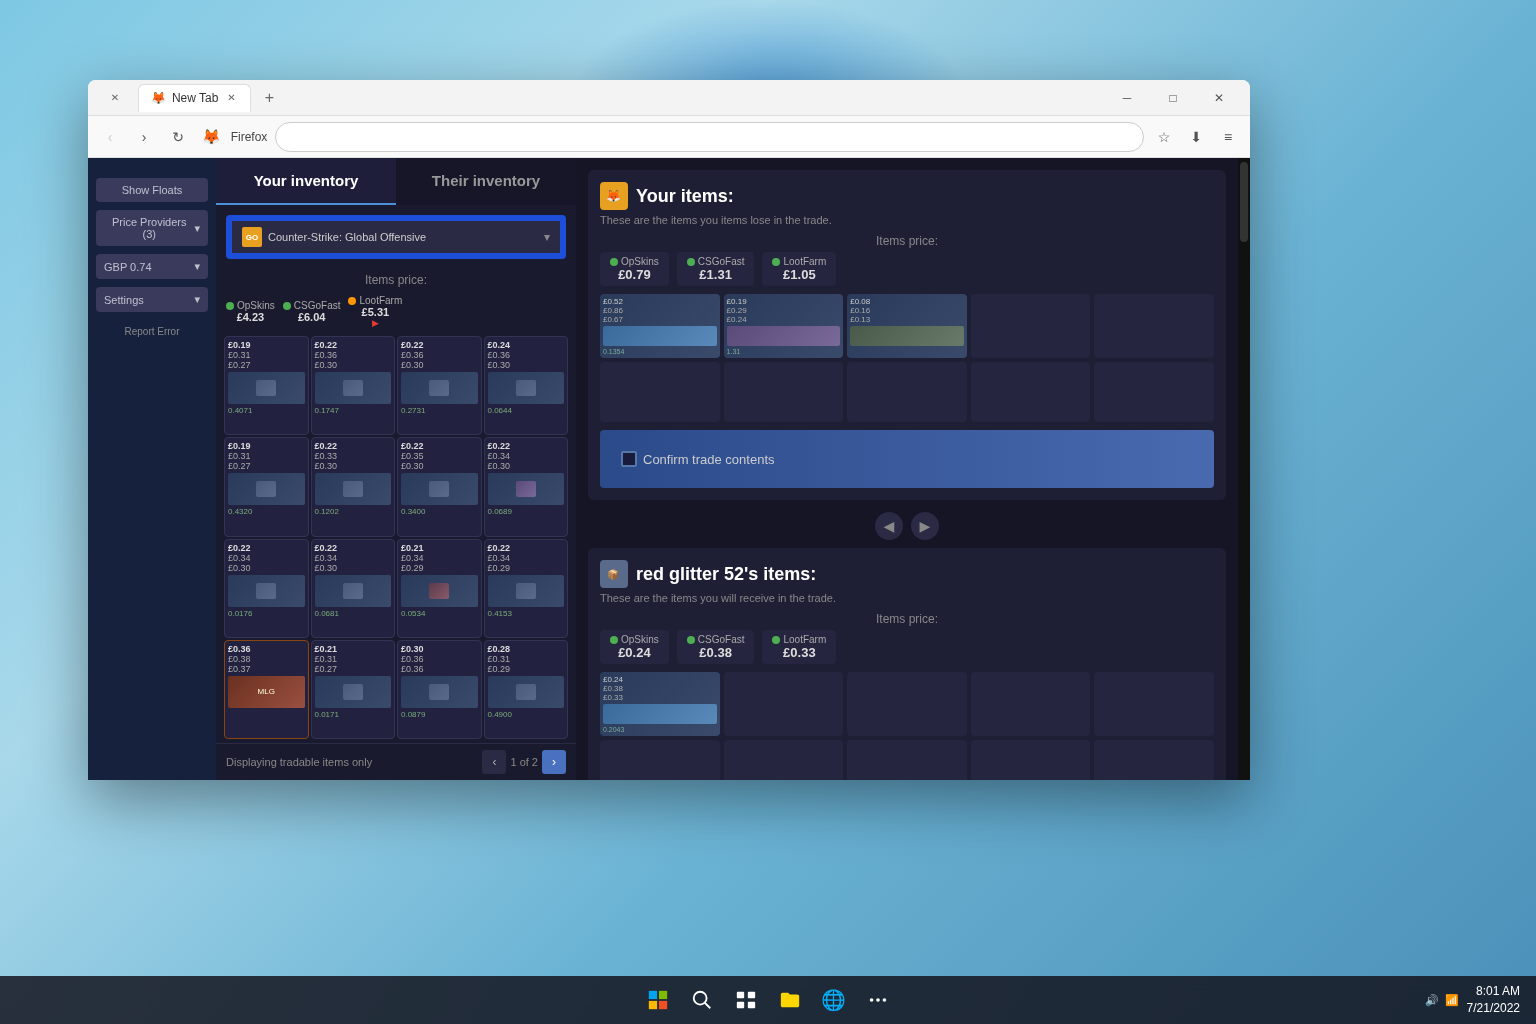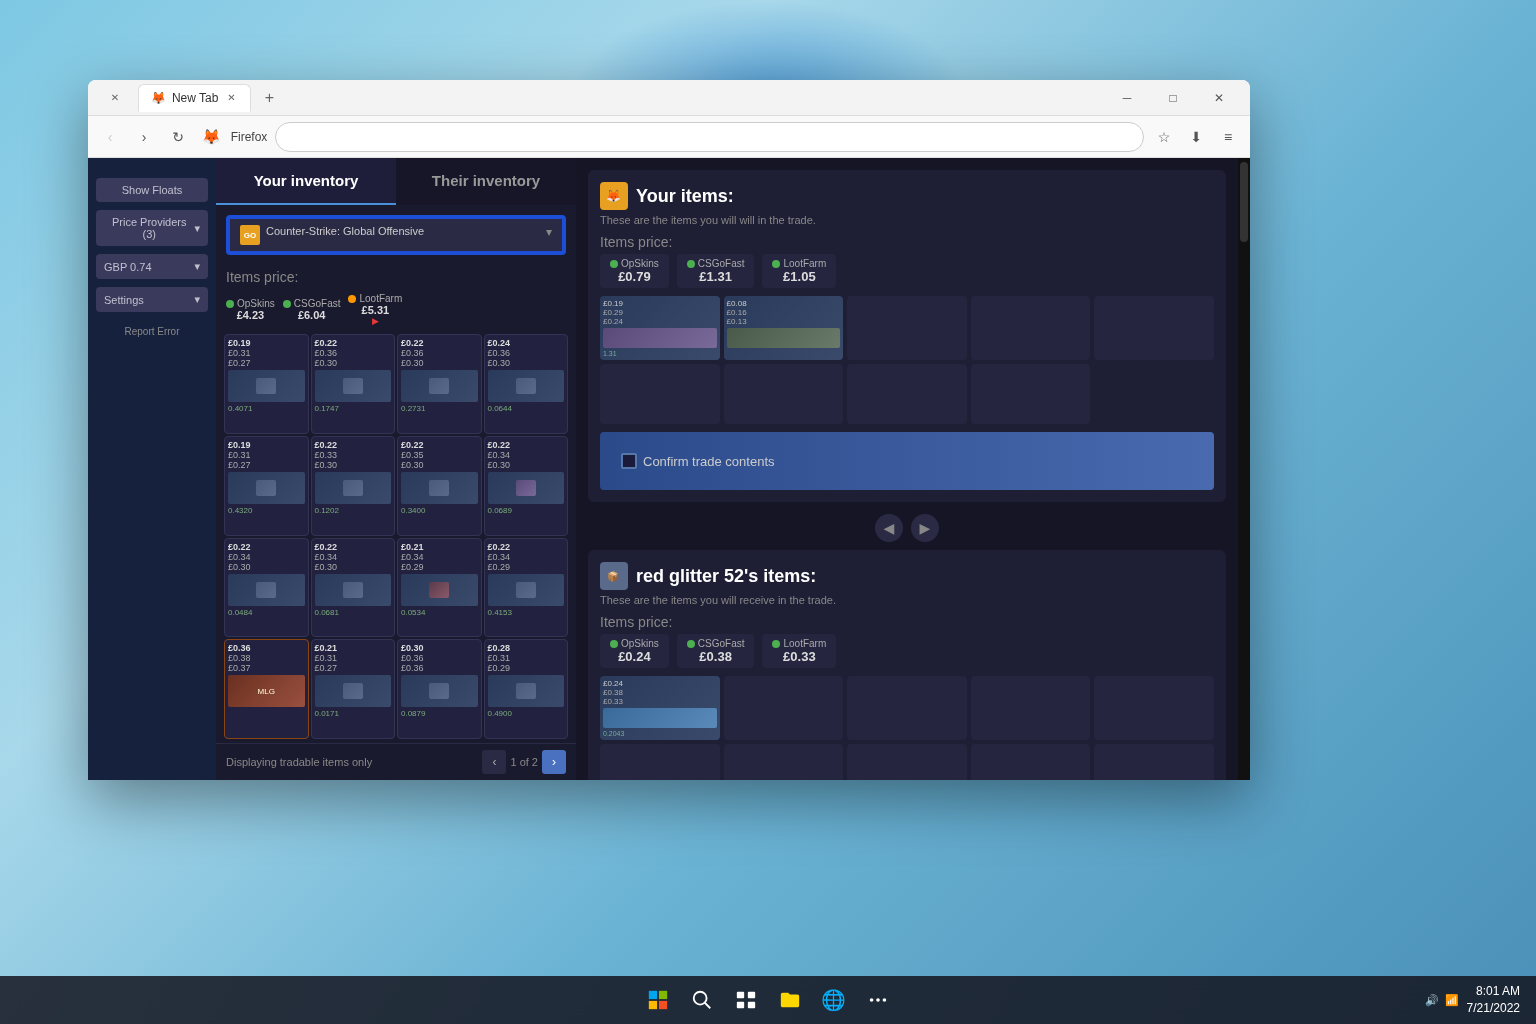--- a/index.html
+++ b/index.html
@@ -259,27 +259,27 @@
       border-bottom: 2px solid #4a90d9;
     }
     .inv-tab.inactive {
       background: #161628;
       color: #999;
     }
 
     .game-selector {
       margin: 10px;
       background: #2a2a45;
-      border: 4px solid #1d4ed8;
+      border: 6px solid #1d4ed8;
       border-radius: 4px;
       padding: 6px 10px;
       color: #ccc;
       font-size: 12px;
       display: flex;
-      align-items: flex-start;
+      align-items: center;
       gap: 6px;
     }
     .game-icon {
       width: 20px;
       height: 20px;
       background: #e8a020;
       border-radius: 2px;
       font-size: 8px;
       display: flex;
       align-items: center;
@@ -287,22 +287,23 @@
       color: white;
       font-weight: bold;
     }
     .game-selector-arrow {
       margin-left: auto;
       color: #888;
     }
 
     .items-price-label {
       padding: 4px 10px;
-      font-size: 14px;
+      font-size: 12px;
       color: #888;
+      text-align: center;
     }
     .price-providers-row {
       display: flex;
       padding: 4px 10px;
       gap: 8px;
       align-items: center;
     }
     .price-tag {
       display: flex;
       flex-direction: column;
@@ -734,21 +735,21 @@
 
           <div class="item-card">
             <div class="item-price-row">
                 <span class="item-price-main">£0.22</span>
                 <span class="item-price-sub">£0.34</span>
                 <span class="item-price-sub2">£0.30</span>
               </div>
             <div class="item-image">
                 <div class="item-image-small"></div>
               </div>
-            <div class="item-float">0.0484</div>
+            <div class="item-float">0.0176</div>
           </div>
           <div class="item-card">
             <div class="item-price-row">
                 <span class="item-price-main">£0.22</span>
                 <span class="item-price-sub">£0.34</span>
                 <span class="item-price-sub2">£0.30</span>
               </div>
             <div class="item-image">
                 <div class="item-image-small"></div>
               </div>
@@ -833,21 +834,21 @@
         </div>
       </div>
 
       <div class="trade-panel">
 
         <div class="trade-section">
           <div class="trade-section-title">
             <div class="trade-icon">🦊</div>
             <span class="trade-title-text">Your items:</span>
           </div>
-          <div class="trade-subtitle">These are the items you will will in the trade.</div>
+          <div class="trade-subtitle">These are the items you items lose in the trade.</div>
           <div class="items-price-label" style="padding: 0 0 4px 0;">Items price:</div>
           <div class="trade-price-row">
             <div class="trade-price-item">
               <div class="trade-provider">
                   <div class="dot-green"></div>
                   <span>OpSkins</span>
                 </div>
               <div class="trade-amount">£0.79</div>
             </div>
             <div class="trade-price-item">
@@ -860,20 +861,29 @@
             <div class="trade-price-item">
               <div class="trade-provider">
                   <div class="dot-green"></div>
                   <span>LootFarm</span>
                 </div>
               <div class="trade-amount">£1.05</div>
             </div>
           </div>
 
           <div class="trade-items-grid">
+            <div class="trade-item-card has-item">
+              <div style="width:100%; height:100%; display:flex; flex-direction:column; padding:3px;">
+                <span style="font-size:8px; color:#ccc;">£0.52</span>
+                <span style="font-size:8px; color:#aaa;">£0.86</span>
+                <span style="font-size:8px; color:#aaa;">£0.67</span>
+                <div style="width:100%; height:20px; background: linear-gradient(135deg,#3a6a9a,#5a8aba); border-radius:2px; margin:2px 0;"></div>
+                <span style="font-size:7px; color:#7a9;">0.1354</span>
+              </div>
+            </div>
             <div class="trade-item-card has-item">
               <div style="width:100%; height:100%; display:flex; flex-direction:column; padding:3px;">
                 <span style="font-size:8px; color:#ccc;">£0.19</span>
                 <span style="font-size:8px; color:#aaa;">£0.29</span>
                 <span style="font-size:8px; color:#aaa;">£0.24</span>
                 <div style="width:100%; height:20px; background: linear-gradient(135deg,#5a4a7a,#7a6a9a); border-radius:2px; margin:2px 0;"></div>
                 <span style="font-size:7px; color:#7a9;">1.31</span>
               </div>
             </div>
             <div class="trade-item-card has-item">

